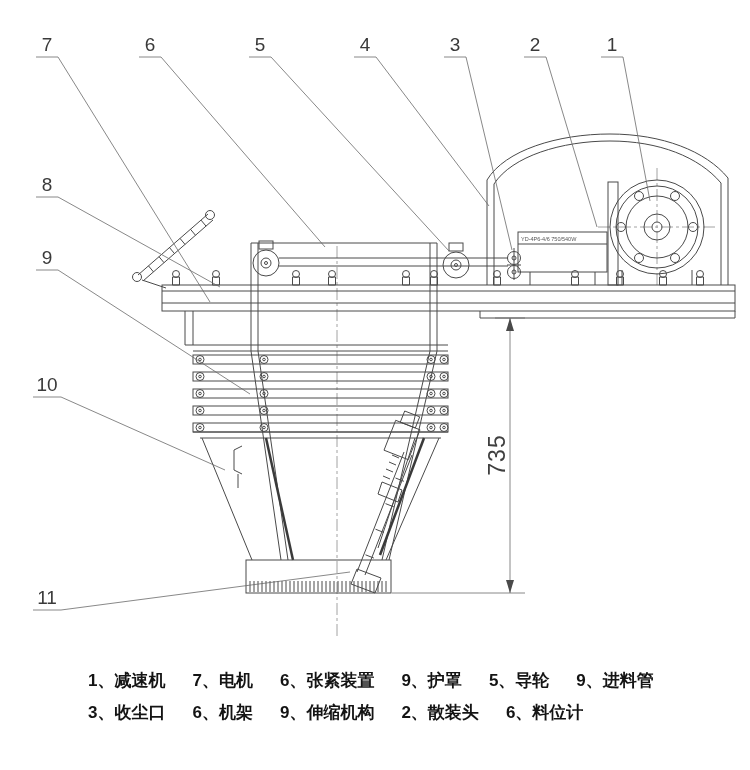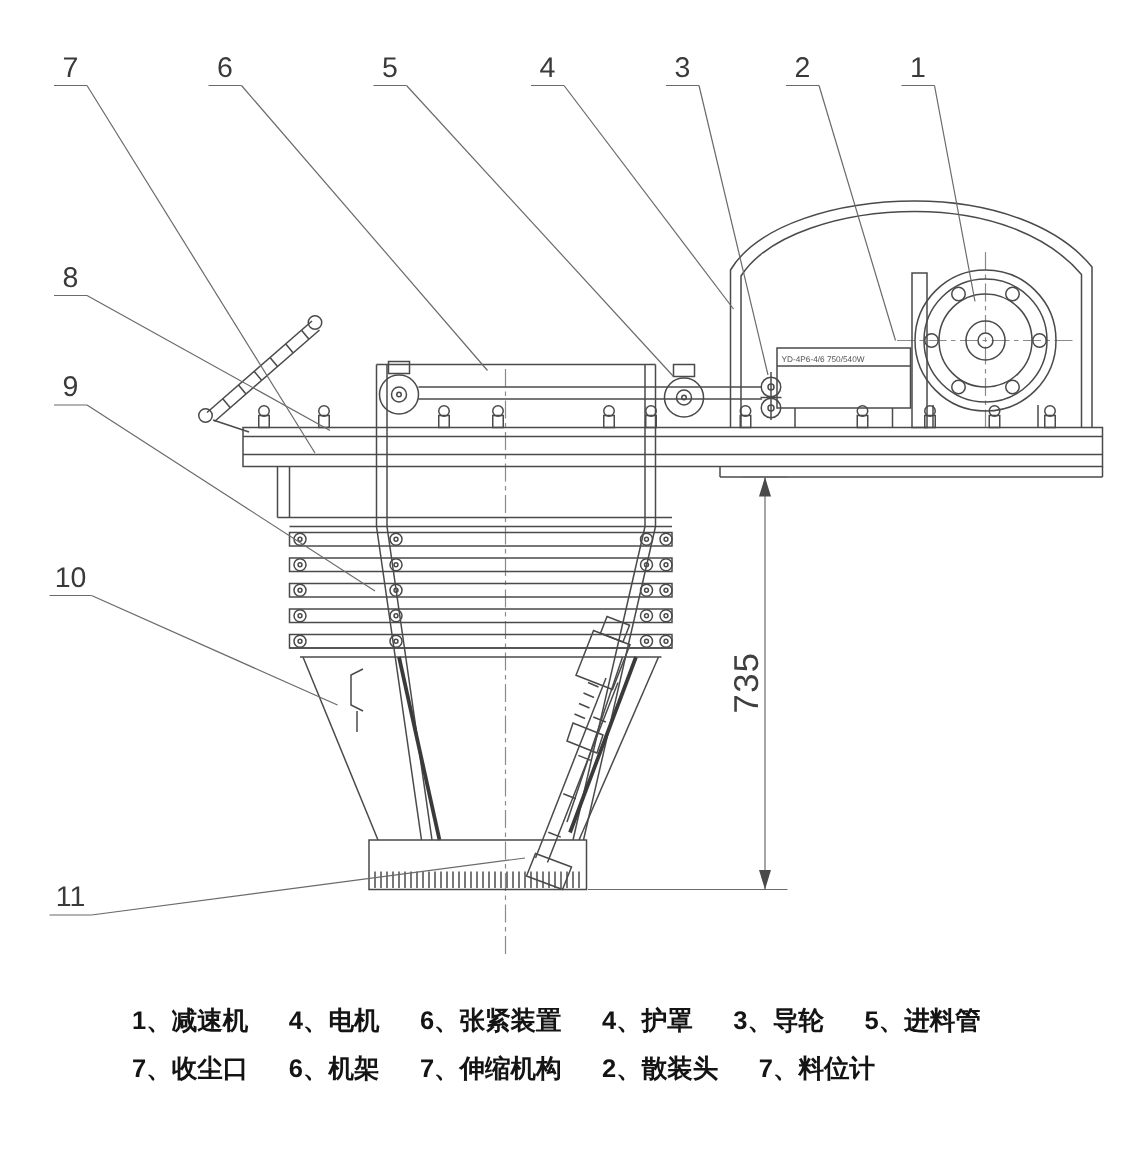--- a/index.html
+++ b/index.html
@@ -269,28 +269,28 @@
       <text class="callout-num" x="47" y="604" text-anchor="middle">11</text>
       <line class="thin" x1="33" y1="610" x2="61" y2="610"></line>
       <line class="thin" x1="61" y1="610" x2="350" y2="572"></line>
     </g>
   </g>
 </svg>
 
 <div class="legend">
   <div class="legend-row">
     <span>1、减速机</span>
-    <span>4、电机</span>
+    <span>7、电机</span>
     <span>6、张紧装置</span>
-    <span>4、护罩</span>
-    <span>3、导轮</span>
-    <span>5、进料管</span>
+    <span>9、护罩</span>
+    <span>5、导轮</span>
+    <span>9、进料管</span>
   </div>
   <div class="legend-row">
-    <span>7、收尘口</span>
+    <span>3、收尘口</span>
     <span>6、机架</span>
-    <span>7、伸缩机构</span>
+    <span>9、伸缩机构</span>
     <span>2、散装头</span>
-    <span>7、料位计</span>
+    <span>6、料位计</span>
   </div>
 </div>
 
 </div>
 
 </body></html>

